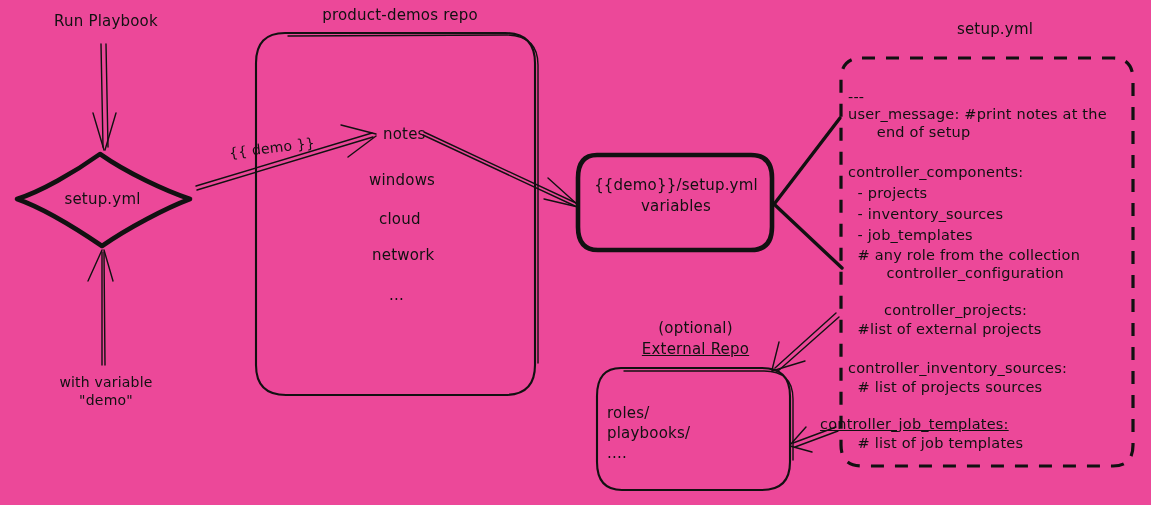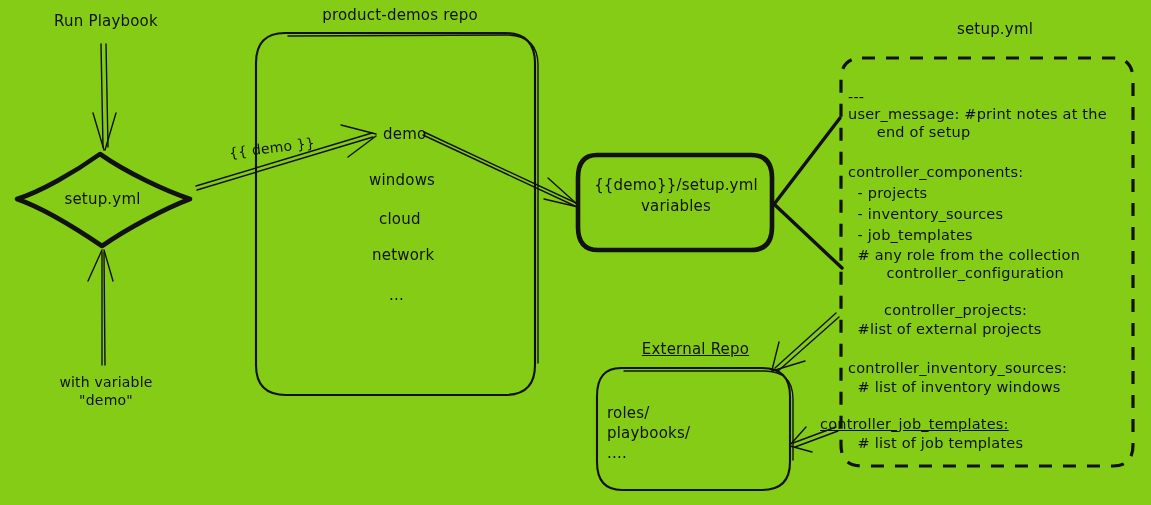--- a/index.html
+++ b/index.html
@@ -8,21 +8,21 @@
     padding: 0;
     background: #ffffff;
   }
   body {
     font-family: "DejaVu Sans", sans-serif;
   }
   #canvas {
     position: relative;
     width: 1151px;
     height: 505px;
-    background: #84cc16;
+    background: #ec4899;
     overflow: hidden;
   }
   svg.layer {
     position: absolute;
     left: 0;
     top: 0;
     width: 1151px;
     height: 505px;
   }
   .txt {
@@ -143,21 +143,21 @@
 
   <div class="txt t-node center" style="left:45px; top:190px; width:115px;">setup.yml</div>
 
   <div class="txt t-small center" style="left:26px; top:373px; width:160px;">with variable</div>
   <div class="txt t-small center" style="left:26px; top:391px; width:160px;">"demo"</div>
 
   <div class="txt rot-demo" style="left:228px; top:144px;">{{ demo }}</div>
 
   <div class="txt t-title center" style="left:300px; top:6px; width:200px;">product-demos repo</div>
 
-  <div class="txt t-item" style="left:383px; top:125px;">demo</div>
+  <div class="txt t-item" style="left:383px; top:125px;">notes</div>
   <div class="txt t-item" style="left:369px; top:171px;">windows</div>
   <div class="txt t-item" style="left:379px; top:210px;">cloud</div>
   <div class="txt t-item" style="left:372px; top:246px;">network</div>
   <div class="txt t-item" style="left:389px; top:286px;">...</div>
 
   <div class="txt t-node center" style="left:586px; top:176px; width:180px;">{{demo}}/setup.yml</div>
   <div class="txt t-node center" style="left:586px; top:197px; width:180px;">variables</div>
 
   <div class="txt t-title center" style="left:925px; top:20px; width:140px;">setup.yml</div>
 
@@ -169,24 +169,25 @@
   <div class="txt t-code" style="left:848px; top:184px;">  - projects</div>
   <div class="txt t-code" style="left:848px; top:205px;">  - inventory_sources</div>
   <div class="txt t-code" style="left:848px; top:226px;">  - job_templates</div>
   <div class="txt t-code" style="left:848px; top:246px;text-align:center;">  # any role from the collection</div>
   <div class="txt t-code" style="left:848px; top:264px;">        controller_configuration</div>
 
   <div class="txt t-code" style="left:884px; top:301px;">controller_projects:</div>
   <div class="txt t-code" style="left:848px; top:320px;">  #list of external projects</div>
 
   <div class="txt t-code" style="left:848px; top:359px;">controller_inventory_sources:</div>
-  <div class="txt t-code" style="left:848px; top:378px;">  # list of inventory windows</div>
+  <div class="txt t-code" style="left:848px; top:378px;">  # list of projects sources</div>
 
   <div class="txt t-code" style="left:820px; top:415px;text-decoration:underline;">controller_job_templates:</div>
   <div class="txt t-code" style="left:848px; top:434px;">  # list of job templates</div>
 
+  <div class="txt t-title center" style="left:613px; top:319px; width:165px;">(optional)</div>
   <div class="txt t-title center" style="left:613px; top:340px; width:165px;text-decoration:underline;">External Repo</div>
 
   <div class="txt t-item" style="left:607px; top:404px;">roles/</div>
   <div class="txt t-item" style="left:607px; top:424px;">playbooks/</div>
   <div class="txt t-item" style="left:607px; top:444px;">....</div>
 
 </div>
 
 </body></html>

